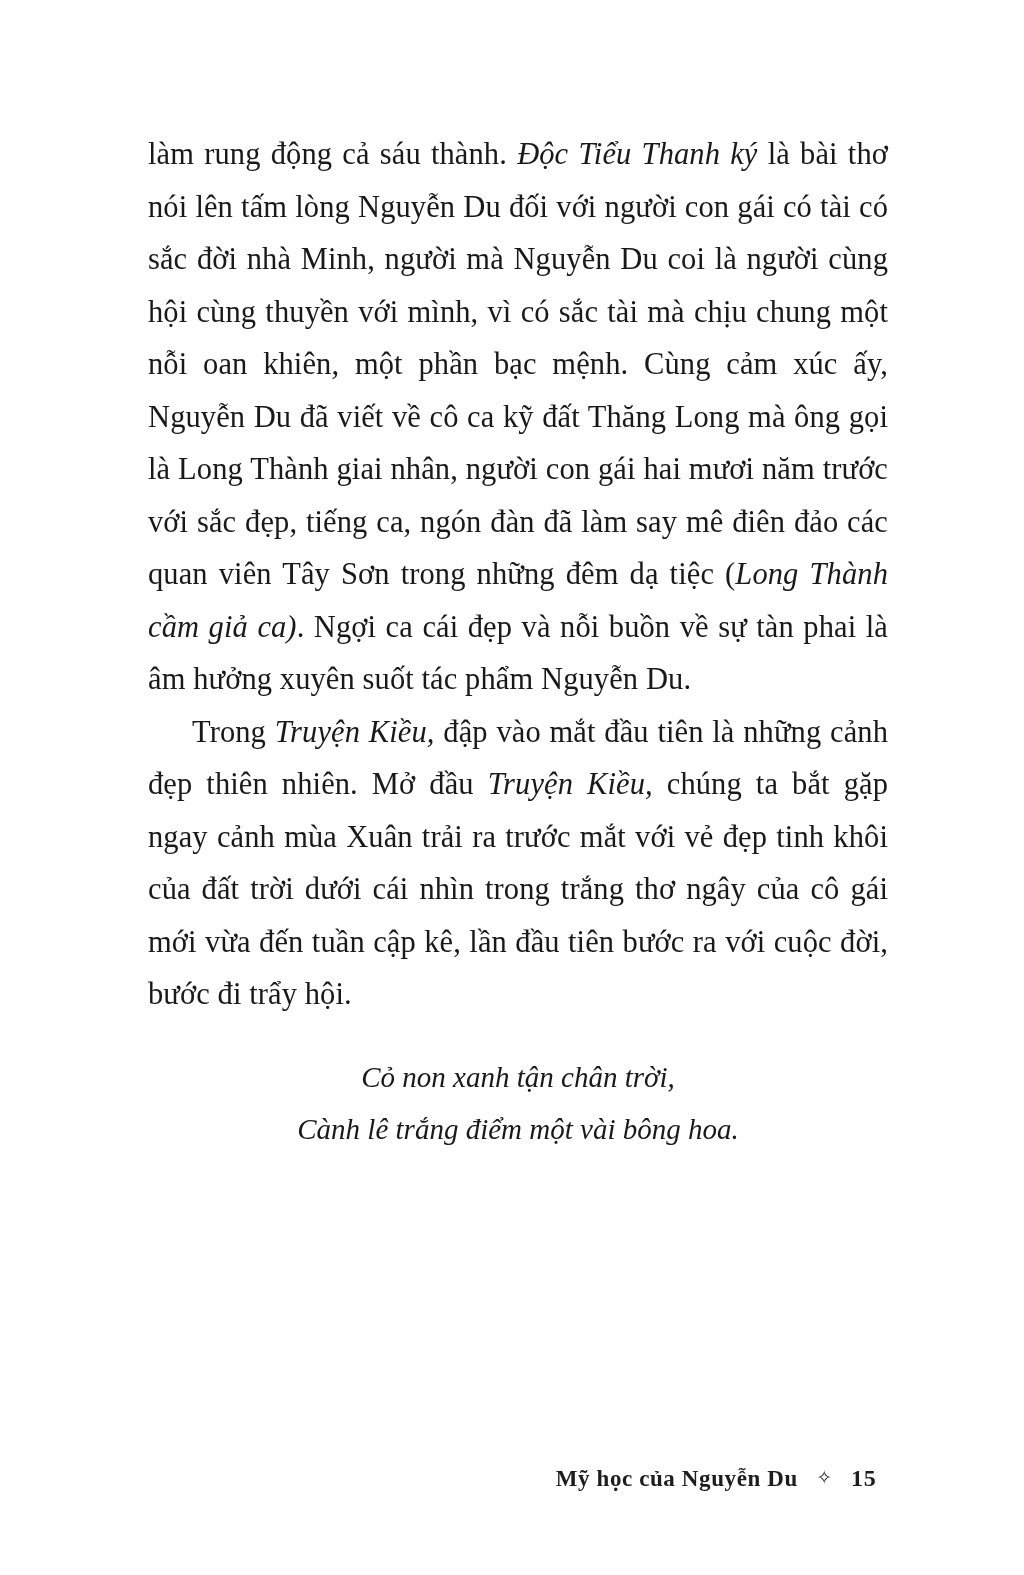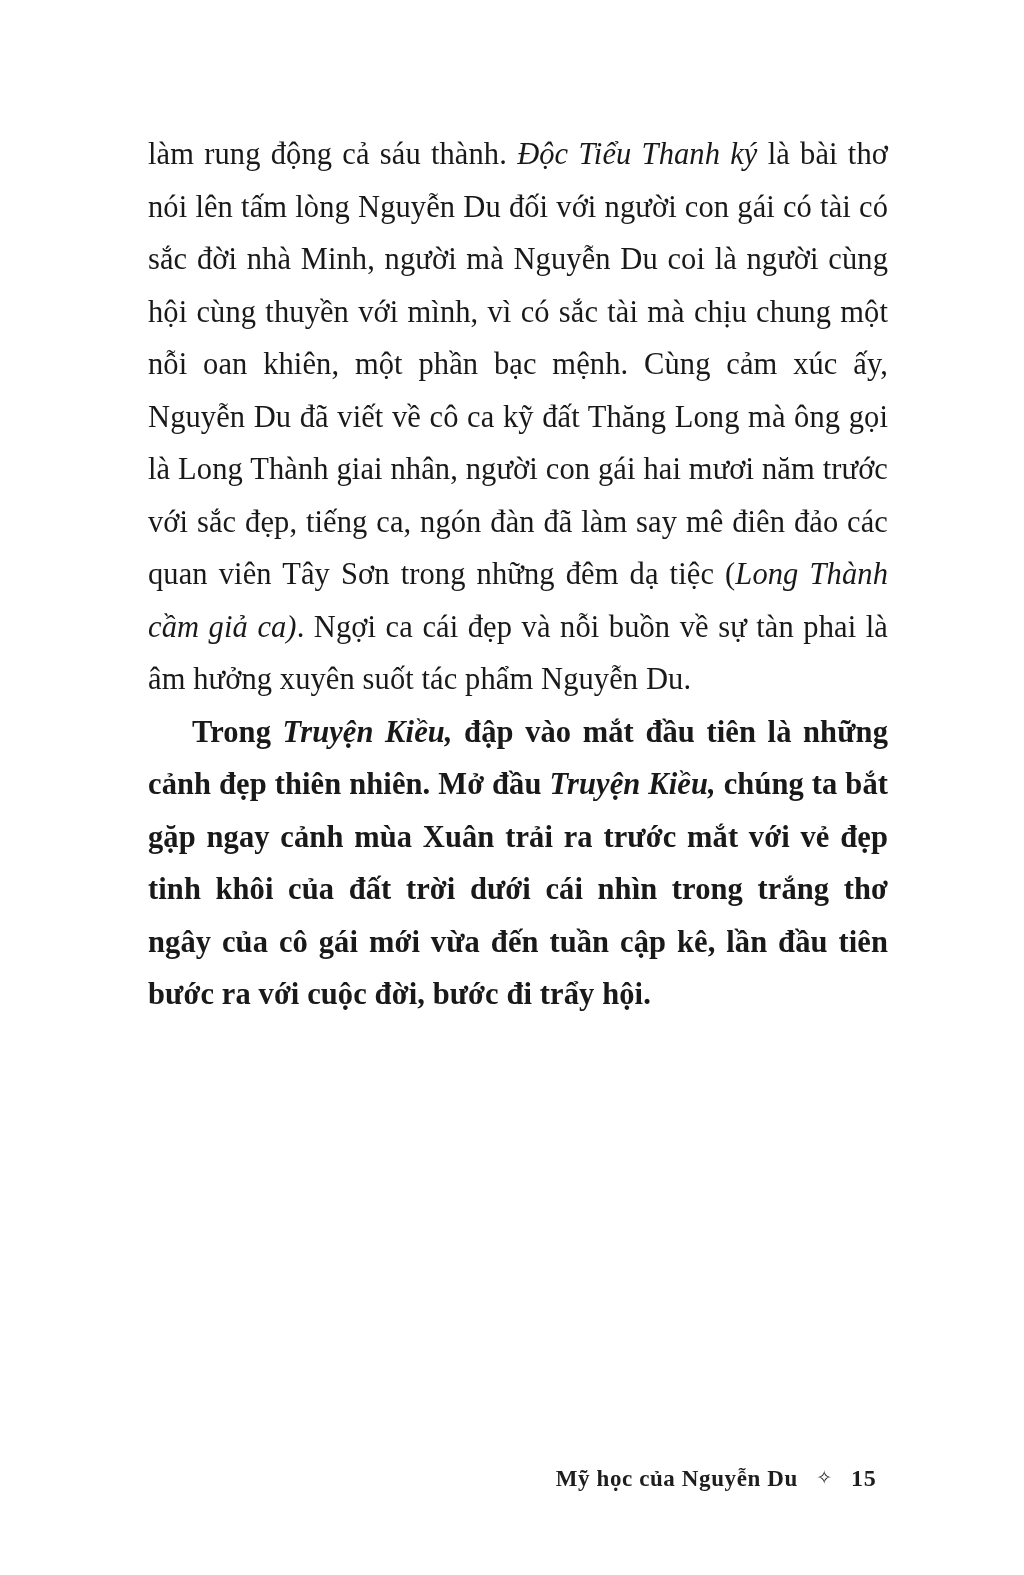--- a/index.html
+++ b/index.html
@@ -33,21 +33,20 @@
     margin: 0;
     font-size: 30.5px;
     line-height: 52.5px;
     text-align: justify;
     text-justify: inter-word;
     color: #191919;
     letter-spacing: 0.1px;
   }
   p.body-par.indent {
     text-indent: 44px;
-    font-weight: bold;
   }
   p.body-par + p.body-par {
     margin-top: 0px;
   }
   .ital {
     font-style: italic;
   }
   .verse {
     margin-top: 30px;
     margin-bottom: 28px;
@@ -96,20 +95,24 @@
 <body>
 
 <div class="page">
 
   <div class="content">
 
     <p class="body-par" id="para-1"><span>làm rung động cả sáu thành. </span><span class="ital">Độc Tiểu Thanh ký</span><span> là bài thơ nói lên tấm lòng Nguyễn Du đối với người con gái có tài có sắc đời nhà Minh, người mà Nguyễn Du coi là người cùng hội cùng thuyền với mình, vì có sắc tài mà chịu chung một nỗi oan khiên, một phần bạc mệnh. Cùng cảm xúc ấy, Nguyễn Du đã viết về cô ca kỹ đất Thăng Long mà ông gọi là Long Thành giai nhân, người con gái hai mươi năm trước với sắc đẹp, tiếng ca, ngón đàn đã làm say mê điên đảo các quan viên Tây Sơn trong những đêm dạ tiệc (</span><span class="ital">Long Thành cầm giả ca)</span><span>. Ngợi ca cái đẹp và nỗi buồn về sự tàn phai là âm hưởng xuyên suốt tác phẩm Nguyễn Du.</span></p>
 
     <p class="body-par indent" id="para-2"><span>Trong </span><span class="ital">Truyện Kiều,</span><span> đập vào mắt đầu tiên là những cảnh đẹp thiên nhiên. Mở đầu </span><span class="ital">Truyện Kiều,</span><span> chúng ta bắt gặp ngay cảnh mùa Xuân trải ra trước mắt với vẻ đẹp tinh khôi của đất trời dưới cái nhìn trong trắng thơ ngây của cô gái mới vừa đến tuần cập kê, lần đầu tiên bước ra với cuộc đời, bước đi trẩy hội.</span></p>
 
+    <div class="verse">
+      <span class="vline">Cỏ non xanh tận chân trời,</span>
+      <span class="vline">Cành lê trắng điểm một vài bông hoa.</span>
+    </div>
 
 
   </div>
 
   <div class="footer">
     <span class="footer-inner">
       <span class="ftxt">Mỹ học của Nguyễn Du</span>
       <span class="orn">✧</span>
       <span class="pnum">15</span>
     </span>

